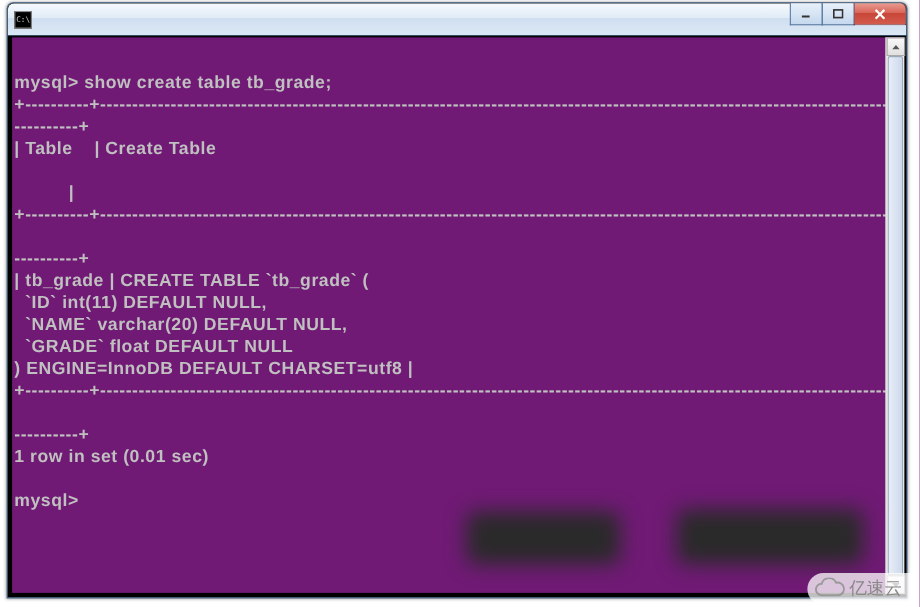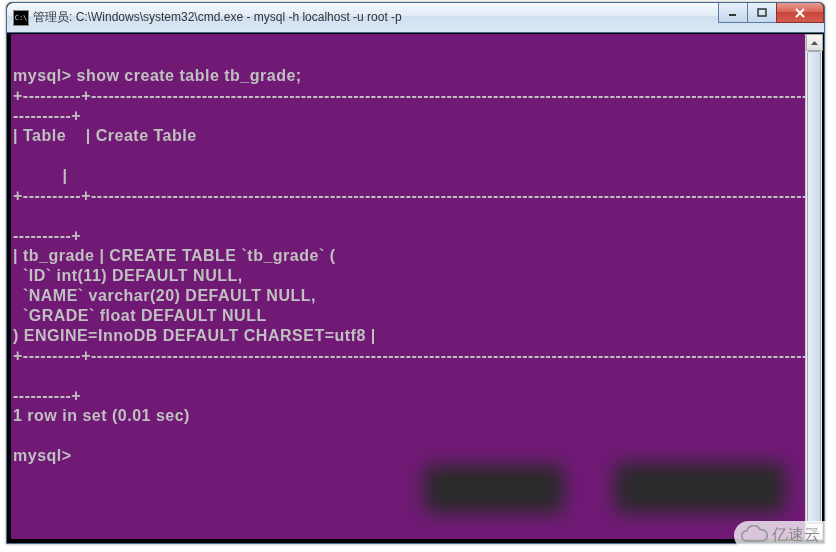--- a/index.html
+++ b/index.html
@@ -123,21 +123,20 @@
       width: 28px; height: 20px;
       margin-right: 4px;
     }
   </style>
 </head>
 <body>
 
 <div class="window">
   <div class="titlebar">
     <span class="app-icon">C:\</span>
-    <span class="title-text">管理员: C:\Windows\system32\cmd.exe - mysql  -h localhost -u root -p</span>
     <div class="win-controls">
       <div class="win-btn">
         <svg width="10" height="10" viewBox="0 0 10 10">
             <line x1="1" y1="7" x2="8" y2="7" stroke="#333" stroke-width="2"></line>
           </svg>
       </div>
       <div class="win-btn">
         <svg width="10" height="10" viewBox="0 0 10 10">
             <rect x="1" y="1" width="8" height="7" fill="none" stroke="#333" stroke-width="1.5"></rect>
           </svg>

